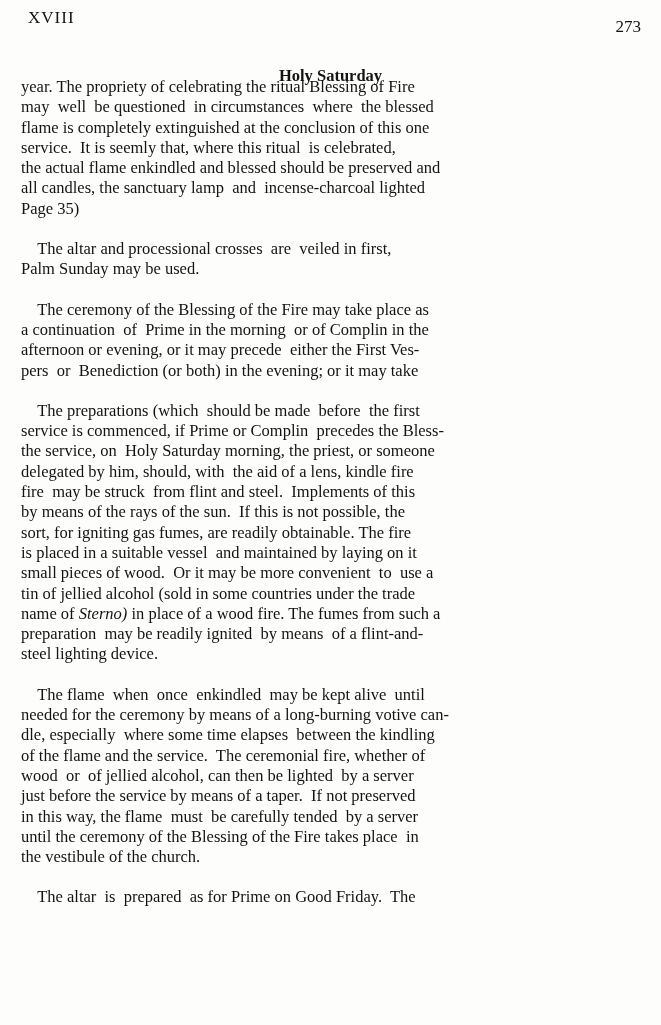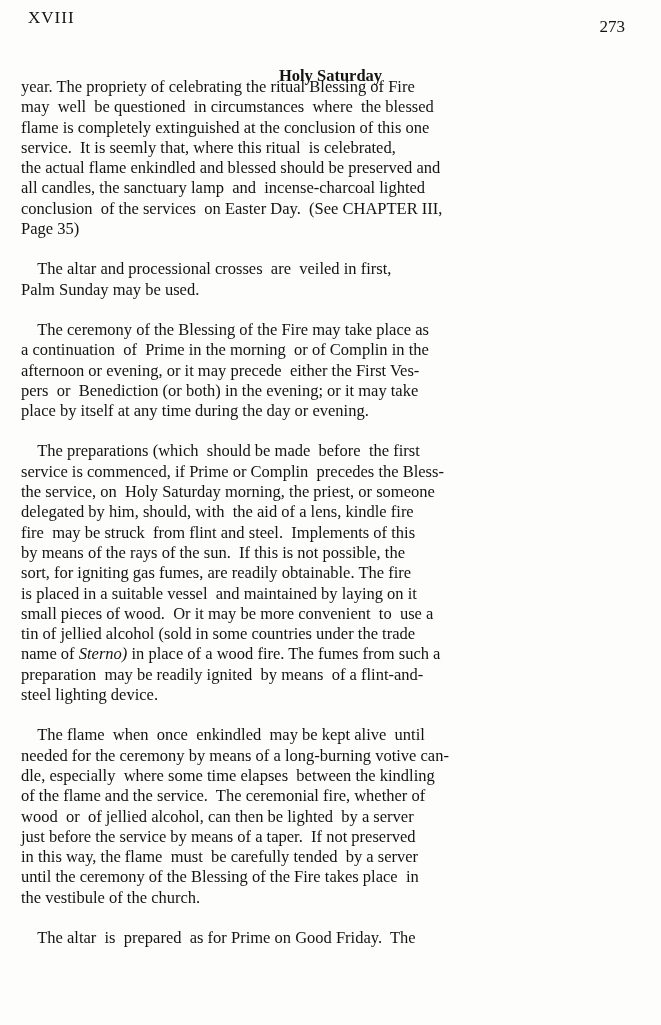--- a/index.html
+++ b/index.html
@@ -18,21 +18,21 @@
   }
   .chapter-numeral {
     position: absolute;
     left: 28px;
     top: 8px;
     font-size: 17px;
     letter-spacing: 1px;
   }
   .page-number {
     position: absolute;
-    right: 36px;
+    right: 20px;
     top: 17px;
     font-size: 17px;
     text-align: center;
   }
   .running-title {
     position: absolute;
     left: 0;
     right: 0;
     top: 34px;
     text-align: center;
@@ -68,33 +68,31 @@
   <div class="running-title">Holy Saturday</div>
 
   <div class="body-text">
       <div class="para">
         <div class="line"><span>year. The propriety of celebrating the ritual Blessing of Fire</span></div>
         <div class="line"><span>may  well  be questioned  in circumstances  where  the blessed</span></div>
         <div class="line"><span>flame is completely extinguished at the conclusion of this one</span></div>
         <div class="line"><span>service.  It is seemly that, where this ritual  is celebrated,</span></div>
         <div class="line"><span>the actual flame enkindled and blessed should be preserved and</span></div>
         <div class="line"><span>all candles, the sanctuary lamp  and  incense-charcoal lighted</span></div>
-        <div class="line"><span>conclusion  of the services  on Easter Day.  (See CHAPTER III,</span></div>
         <div class="line"><span>Page 35)</span></div>
       </div>
       <div class="para">
         <div class="line"><span>    The altar and processional crosses  are  veiled in first,</span></div>
         <div class="line"><span>Palm Sunday may be used.</span></div>
       </div>
       <div class="para">
         <div class="line"><span>    The ceremony of the Blessing of the Fire may take place as</span></div>
         <div class="line"><span>a continuation  of  Prime in the morning  or of Complin in the</span></div>
         <div class="line"><span>afternoon or evening, or it may precede  either the First Ves-</span></div>
         <div class="line"><span>pers  or  Benediction (or both) in the evening; or it may take</span></div>
-        <div class="line"><span>place by itself at any time during the day or evening.</span></div>
       </div>
       <div class="para">
         <div class="line"><span>    The preparations (which  should be made  before  the first</span></div>
         <div class="line"><span>service is commenced, if Prime or Complin  precedes the Bless-</span></div>
         <div class="line"><span>the service, on  Holy Saturday morning, the priest, or someone</span></div>
         <div class="line"><span>delegated by him, should, with  the aid of a lens, kindle fire</span></div>
         <div class="line"><span>fire  may be struck  from flint and steel.  Implements of this</span></div>
         <div class="line"><span>by means of the rays of the sun.  If this is not possible, the</span></div>
         <div class="line"><span>sort, for igniting gas fumes, are readily obtainable. The fire</span></div>
         <div class="line"><span>is placed in a suitable vessel  and maintained by laying on it</span></div>

